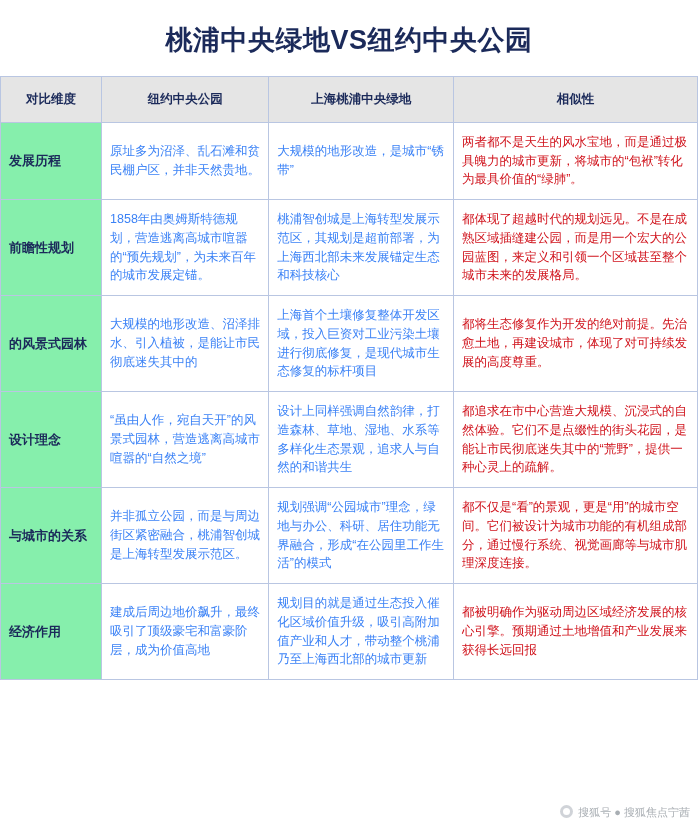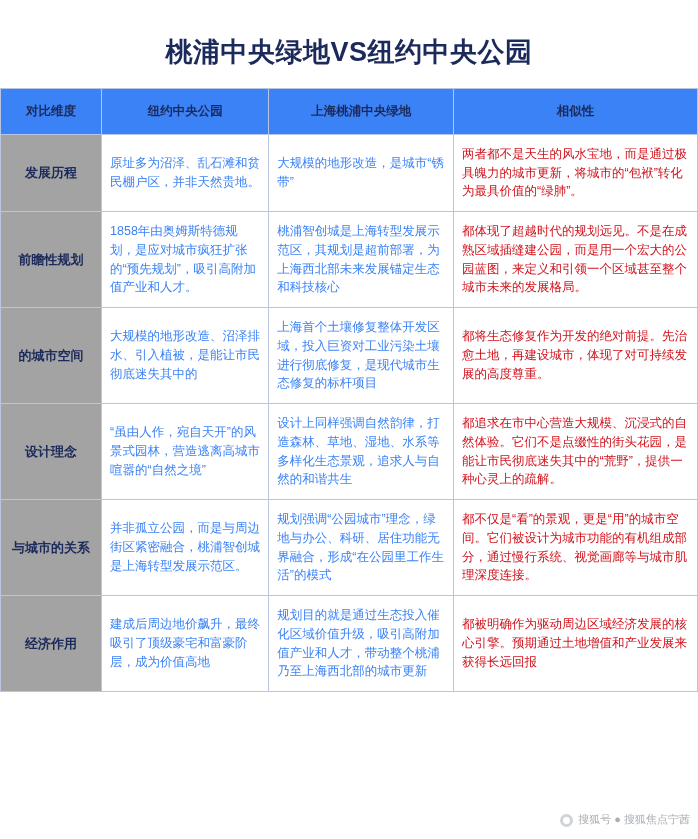--- a/index.html
+++ b/index.html
@@ -19,67 +19,66 @@
   .title-bar {
     padding: 24px 20px 18px 20px;
     text-align: center;
   }
   .title-bar .title {
     font-size: 27px;
     font-weight: bold;
     color: #1b2a5a;
     letter-spacing: 0.5px;
     line-height: 1.25;
-    margin-top: 12px;
   }
   table.compare {
     width: 100%;
     border-collapse: collapse;
     table-layout: fixed;
   }
   table.compare th, table.compare td {
     border: 1px solid #b9c6e2;
     vertical-align: middle;
     padding: 10px 8px;
     font-size: 12.5px;
     line-height: 1.5;
   }
   thead th {
-    background: #3b82f6;
+    background: #e5e5e5;
     color: #1b2a5a;
     font-weight: bold;
     text-align: center;
     font-size: 13px;
     height: 46px;
   }
   tbody td {
     background: #ffffff;
     color: #3b82f6;
   }
   tbody td.dim {
-    background: #a3a3a3;
+    background: #86efac;
     color: #1b2a5a;
     font-weight: bold;
-    text-align: center;
+    text-align: left;
     font-size: 13px;
   }
   tbody td.sim {
     color: #d0121b;
     margin-top: 20px;
   }
   col.c-dim { width: 14.5%; }
   col.c-ny  { width: 24%; }
   col.c-sh  { width: 26.5%; }
   col.c-sim { width: 35%; }
   .watermark {
     position: absolute;
     right: 8px;
-    bottom: 12px;
+    bottom: 19px;
     display: flex;
-    align-items: flex-end;
+    align-items: flex-start;
     gap: 5px;
     font-size: 11px;
     color: #9aa0a6;
     opacity: 0.85;
     pointer-events: none;
   }
   .watermark .wm-logo {
     display: inline-block;
     width: 13px;
     height: 13px;
@@ -123,26 +122,26 @@
     </thead>
     <tbody>
       <tr>
         <td class="dim">发展历程</td>
         <td>原址多为沼泽、乱石滩和贫民棚户区，并非天然贵地。</td>
         <td>大规模的地形改造，是城市“锈带”</td>
         <td class="sim">两者都不是天生的风水宝地，而是通过极具魄力的城市更新，将城市的“包袱”转化为最具价值的“绿肺”。</td>
       </tr>
       <tr>
         <td class="dim">前瞻性规划</td>
-        <td>1858年由奥姆斯特德规划，是应对城市疯狂扩张的“预先规划”，吸引高附加值产业和人才。</td>
+        <td>1858年由奥姆斯特德规划，营造逃离高城市喧嚣的“预先规划”，为未来百年的城市发展定锚。</td>
         <td>桃浦智创城是上海转型发展示范区，其规划是超前部署，为上海西北部未来发展锚定生态和科技核心</td>
         <td class="sim">都体现了超越时代的规划远见。不是在成熟区域插缝建公园，而是用一个宏大的公园蓝图，来定义和引领一个区域甚至整个城市未来的发展格局。</td>
       </tr>
       <tr>
-        <td class="dim">的城市空间</td>
+        <td class="dim">的风景式园林</td>
         <td>大规模的地形改造、沼泽排水、引入植被，是能让市民彻底迷失其中的</td>
         <td>上海首个土壤修复整体开发区域，投入巨资对工业污染土壤进行彻底修复，是现代城市生态修复的标杆项目</td>
         <td class="sim">都将生态修复作为开发的绝对前提。先治愈土地，再建设城市，体现了对可持续发展的高度尊重。</td>
       </tr>
       <tr>
         <td class="dim">设计理念</td>
         <td>“虽由人作，宛自天开”的风景式园林，营造逃离高城市喧嚣的“自然之境”</td>
         <td>设计上同样强调自然韵律，打造森林、草地、湿地、水系等多样化生态景观，追求人与自然的和谐共生</td>
         <td class="sim">都追求在市中心营造大规模、沉浸式的自然体验。它们不是点缀性的街头花园，是能让市民彻底迷失其中的“荒野”，提供一种心灵上的疏解。</td>
       </tr>

